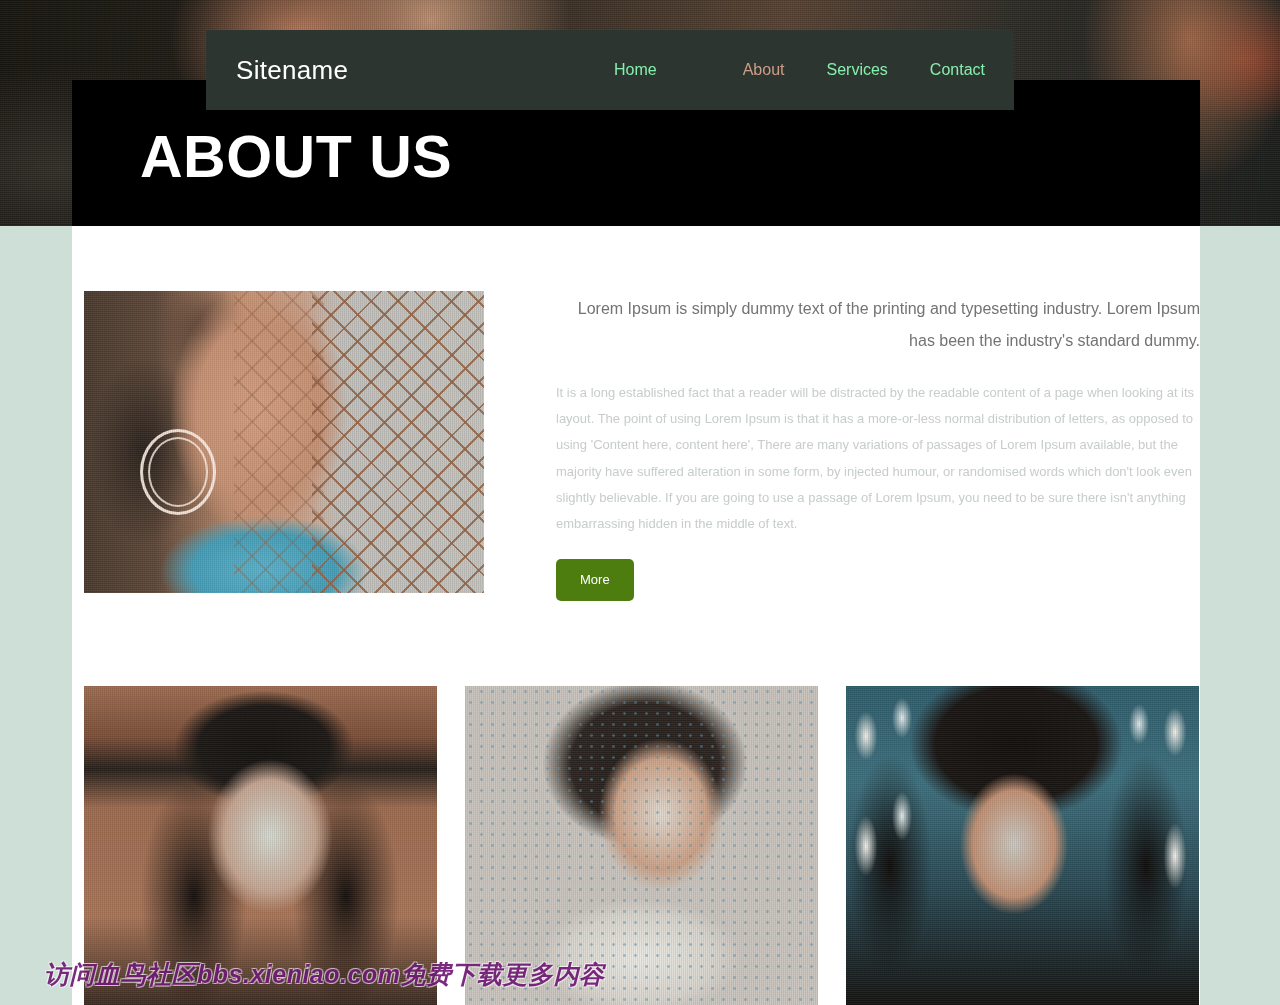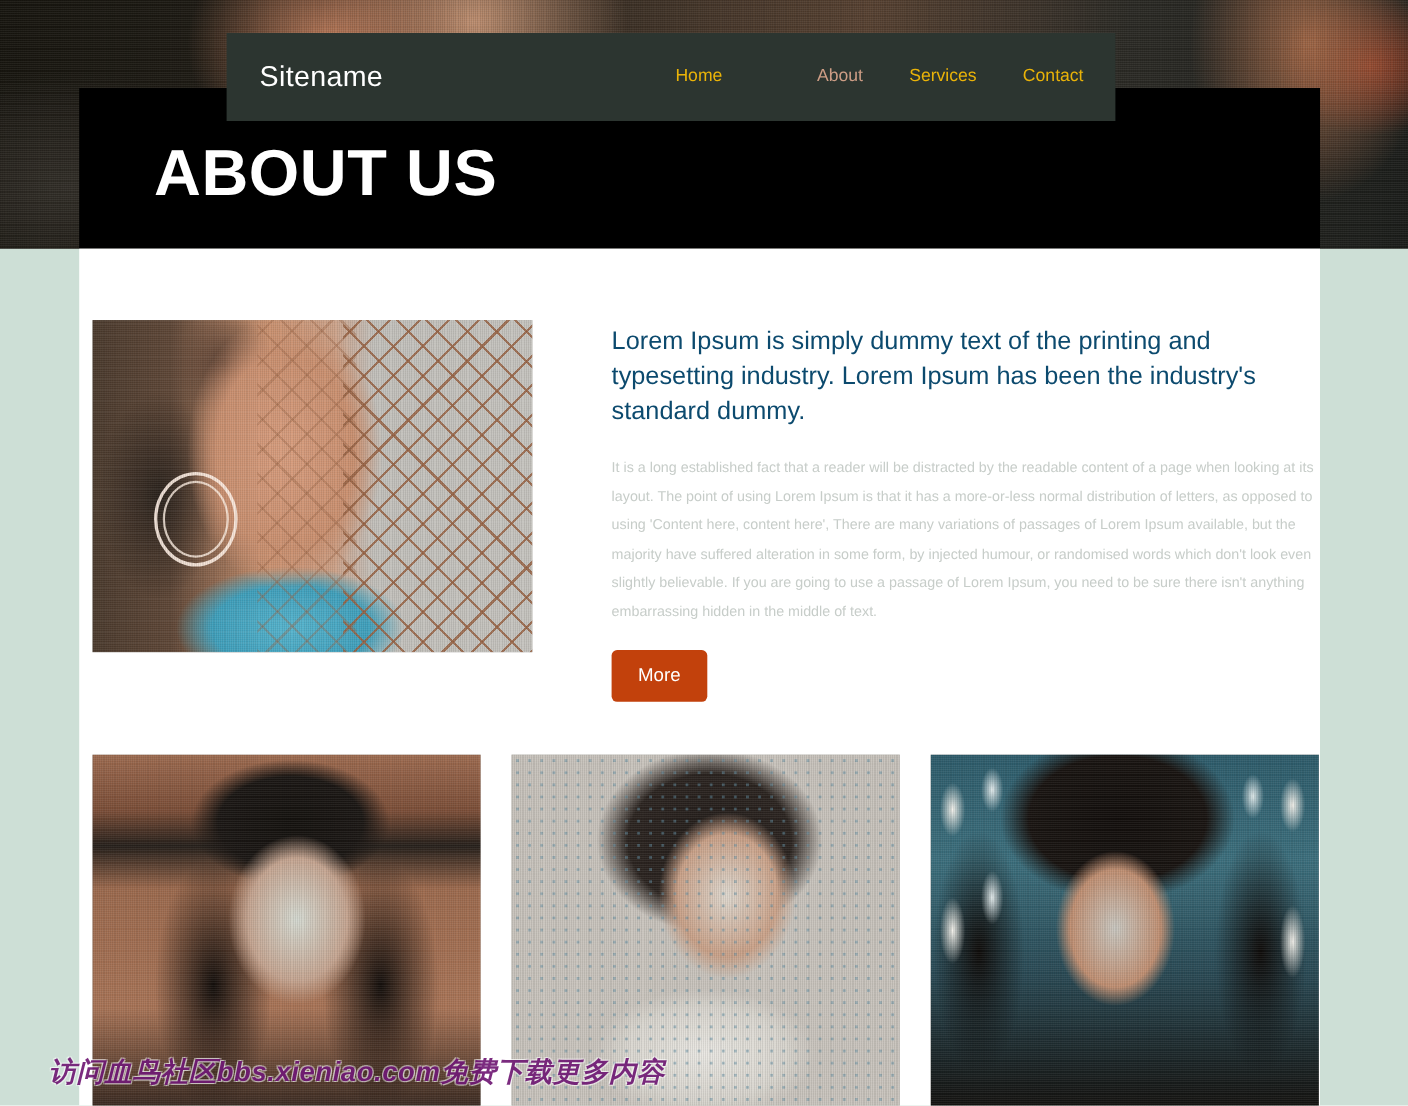--- a/index.html
+++ b/index.html
@@ -80,21 +80,21 @@
   .nav-links {
     position: absolute;
     right: 29px; top: 50%;
     transform: translateY(-50%);
     display: flex;
     align-items: center;
     gap: 42px;
     list-style: none;
   }
   .nav-link {
-    color: #eab308;
+    color: #86efac;
     font-size: 16px;
     text-decoration: none;
     cursor: pointer;
     white-space: nowrap;
   }
   .nav-link.active { color: #cd9d85; margin-left: 44px; }
 
   
   .content-sheet {
     position: absolute;
@@ -115,37 +115,38 @@
     width: 400px; height: 302px;
     overflow: hidden;
     background: #b9b7b2;
   }
   .about-text {
     position: absolute;
     left: 472px; top: 2px;
     width: 644px;
   }
   .lead {
-    color: #0c4a6e;
-    font-size: 23px;
+    color: #737373;
+    font-size: 16px;
     line-height: 32px;
     margin-bottom: 23px;
+    text-align: right;
   }
   .body-copy {
     color: #c7cdc9;
     font-size: 13px;
     line-height: 26.2px;
   }
   .more-btn {
     display: inline-block;
     margin-top: 22px;
     padding: 13px 24px 14px;
-    background: #c2410c;
+    background: #4d7c0f;
     color: #ffffff;
-    font-size: 17px;
+    font-size: 13px;
     border: none;
     border-radius: 5px;
     cursor: pointer;
     font-family: "Liberation Sans", sans-serif;
   }
 
   
   .gallery {
     position: absolute;
     left: 12px; top: 460px;

